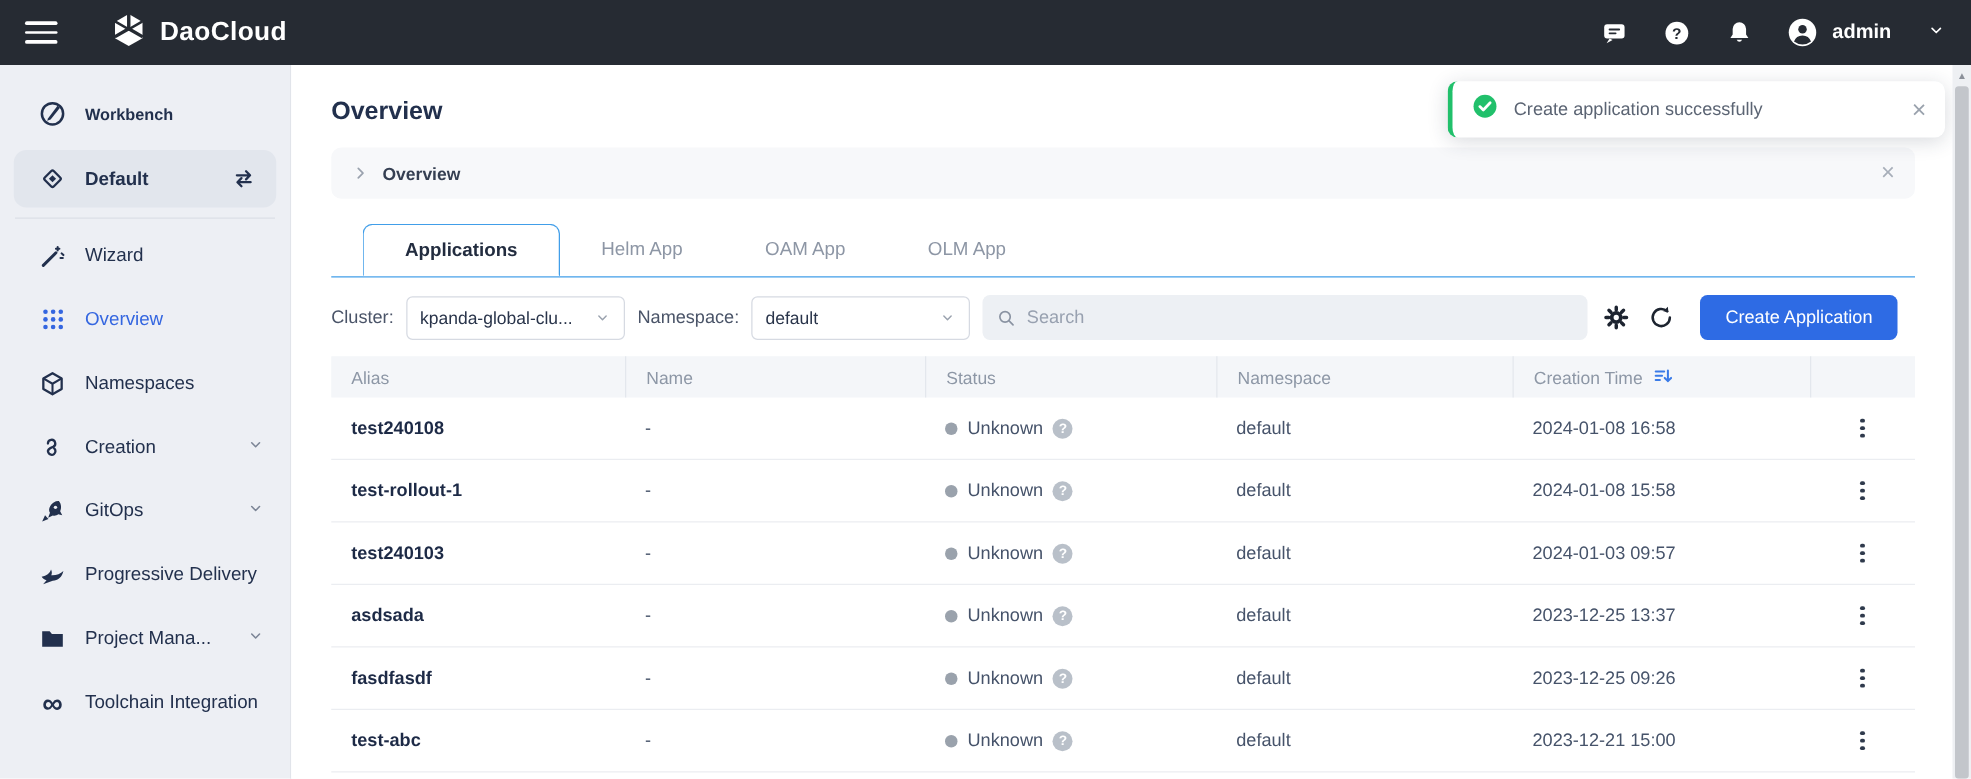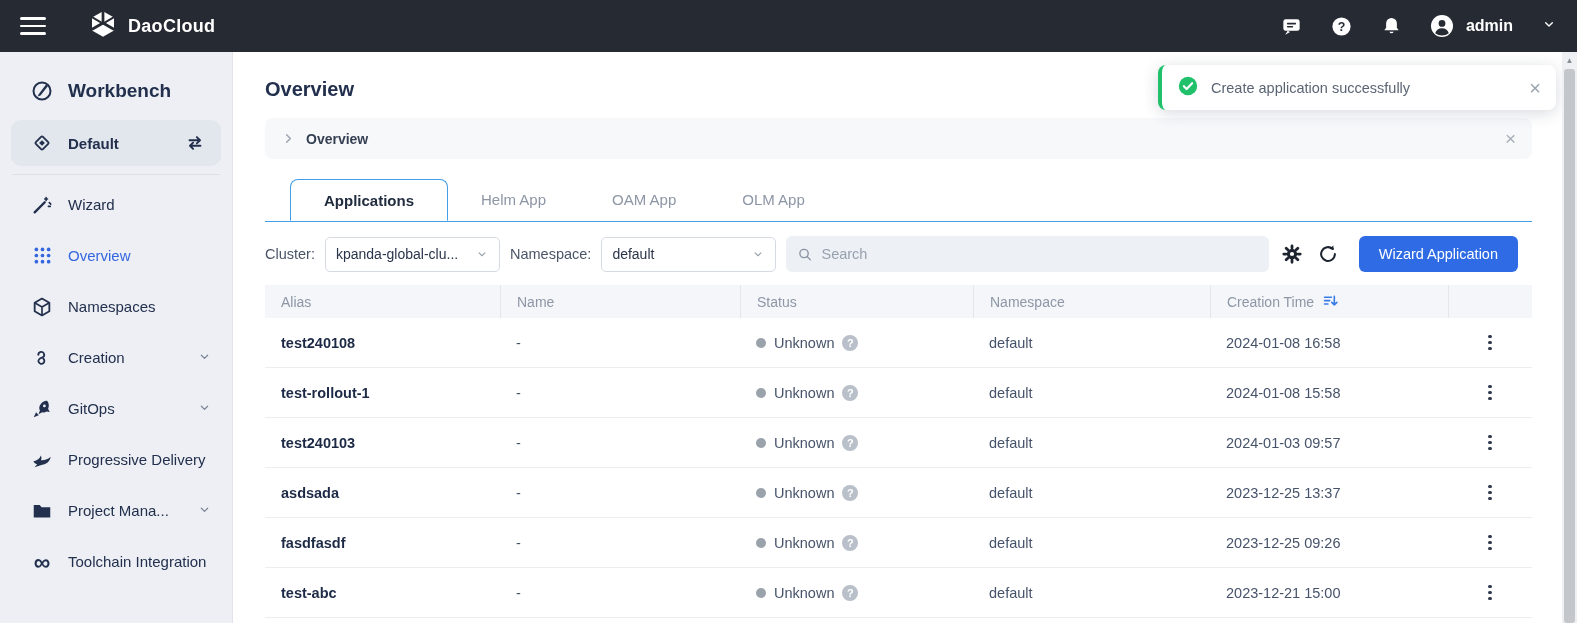--- a/index.html
+++ b/index.html
@@ -4,36 +4,36 @@
 <style>
   * { box-sizing: border-box; margin: 0; padding: 0; }
   html,body { width:1577px; height:623px; overflow:hidden; }
   body { font-family:"Liberation Sans", sans-serif; background:#fff; position:relative; }
 
   
   .topbar { height:52px; background:#262b33; display:flex; align-items:center; padding:0 20px; }
   .hamburger { width:26px; cursor:pointer; margin-right:42px; display:flex; flex-direction:column; gap:5px; }
   .hamburger i { display:block; height:2.5px; background:#fff; border-radius:2px; }
   .brand { display:flex; align-items:center; gap:10px; }
-  .brand-name { color:#fff; font-size:18px; font-weight:700; letter-spacing:.3px; }
+  .brand-name { color:#fff; font-size:21px; font-weight:700; letter-spacing:.3px; }
   .topbar-right { margin-left:auto; display:flex; align-items:center; gap:26px; }
   .top-icon { width:24px; height:24px; cursor:pointer; display:flex; align-items:center; justify-content:center; }
   .username { color:#fff; font-size:16px; font-weight:700; margin-left:-14px; }
   .caret { margin-left:2px; cursor:pointer; }
 
   
   .layout { display:flex; height:571px; }
   .sidebar { width:233px; background:#edeff4; border-right:1px solid #e1e4ea; padding-top:18px; flex-shrink:0; }
   .main { flex:1; position:relative; padding:0 45px 0 32px; background:#fff; overflow:hidden; }
 
   
   .side-item { display:flex; align-items:center; height:51px; padding:0 20px 0 30px; gap:14px;
                color:#22304d; font-size:15px; cursor:pointer; white-space:nowrap; }
   .side-item .s-icon { width:24px; height:24px; flex-shrink:0; display:flex; align-items:center; justify-content:center; }
-  .side-item.workbench { font-weight:700; font-size:19px; height:42px; margin-bottom:8px; }
+  .side-item.workbench { font-weight:700; font-size:13px; height:42px; margin-bottom:8px; }
   .side-item.default-pill { background:#e2e6ed; border-radius:10px; margin:0 11px 8px; height:46px;
                             padding:0 14px 0 19px; font-weight:700; }
   .side-item.default-pill .swap { margin-left:auto; }
   .side-divider { border-top:1px solid #dbdfe6; margin:0 12px 4px; }
   .side-item.active { color:#3466e0; }
   .side-item .chev { margin-left:auto; }
   .infinity-glyph { font-size:23px; font-weight:700; color:#22304d; line-height:20px; }
 
   
   .page-title { margin-top:26px; font-size:20px; font-weight:700; color:#22304d; }
@@ -329,21 +329,21 @@
             <circle cx="12" cy="12" r="5.6" fill="#1d2430"></circle>
             <circle cx="12" cy="12" r="2.3" fill="#fff"></circle>
           </svg>
       </span>
       <span class="icon-btn">
         <svg width="22" height="22" viewBox="0 0 24 24">
             <path d="M19.5 12a7.5 7.5 0 1 1-2.3-5.4" stroke="#1d2430" stroke-width="2.2" fill="none" stroke-linecap="round"></path>
             <path d="M17.8 2.6l.4 4.6-4.5-.6z" fill="#1d2430"></path>
           </svg>
       </span>
-      <button class="create-btn">Wizard Application</button>
+      <button class="create-btn">Create Application</button>
     </div>
 
     <div class="table">
       <div class="thead">
         <div class="th">Alias</div>
         <div class="th">Name</div>
         <div class="th">Status</div>
         <div class="th">Namespace</div>
         <div class="th">
           <span>Creation Time</span>

